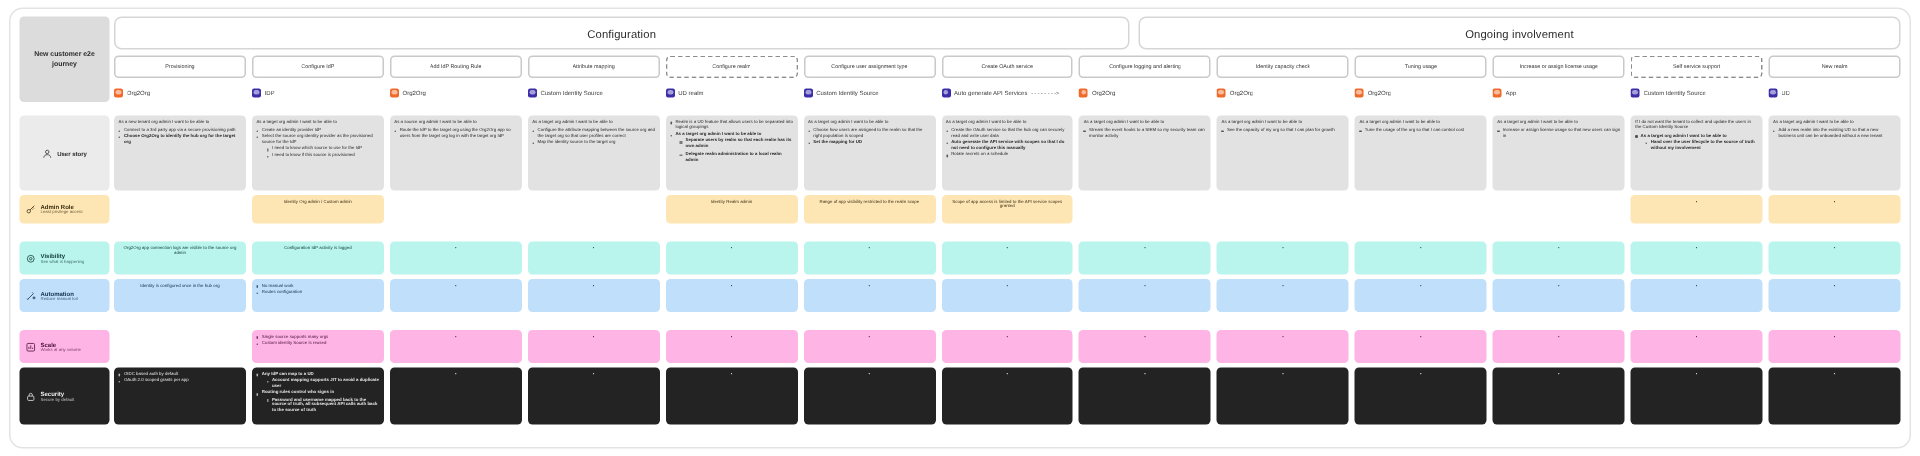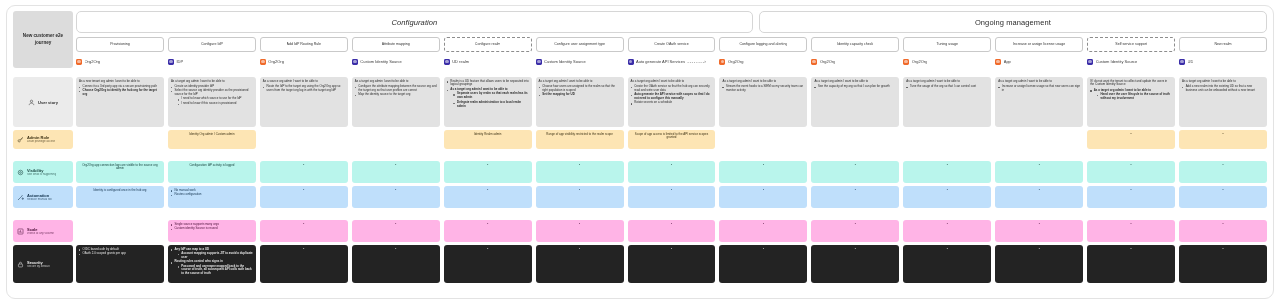--- a/index.html
+++ b/index.html
@@ -358,25 +358,25 @@
             <div class="ltext">
               <div class="ltitle">Security</div>
               <div class="lsub">Secure by default</div>
             </div>
           </div>
         </div>
     </div>
 
     <div class="cols">
       <div class="phases" id="phases">
-          <div class="phase p-config" style="flex-grow: 8; font-style: italic;">
+          <div class="phase p-config" style="flex-grow: 8;">
             <span>Configuration</span>
           </div>
           <div class="phase p-ongoing" style="flex-grow: 6;">
-            <span>Ongoing management</span>
+            <span>Ongoing involvement</span>
           </div>
         </div>
       <div class="steps" id="steps">
           <div class="step">
             <div class="step-chip">
               <span>Provisioning</span>
             </div>
             <div class="actor">
               <span class="actor-icon org2org"></span>
               <span class="actor-label">Org2Org</span>

